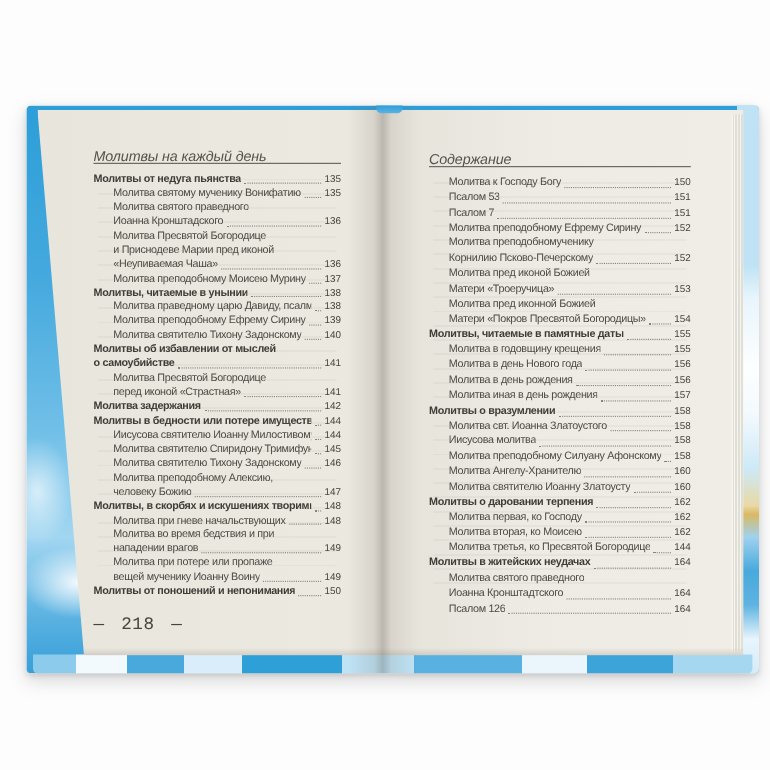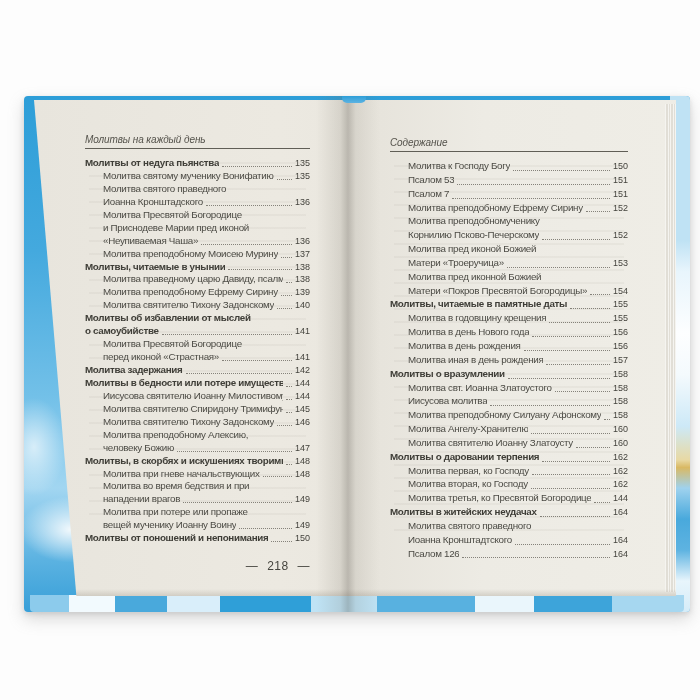--- a/index.html
+++ b/index.html
@@ -45,42 +45,42 @@
     background:linear-gradient(90deg,rgba(110,104,92,0) 0%,rgba(110,104,92,.16) 38%,rgba(78,73,63,.30) 50%,rgba(110,104,92,.14) 62%,rgba(110,104,92,0) 100%);
   }
   .spine-notch{
     position:absolute;top:0;left:318px;width:24px;height:7px;z-index:3;
     background:linear-gradient(180deg,#2d9ed8,#5db3e2);border-radius:0 0 5px 5px;
   }
   .col{position:absolute;z-index:4;}
   .col-left{left:61px;top:38px;width:225px;}
   .col-right{left:366px;top:41px;width:238px;}
   .running-header{
-    font-style:italic;font-size:10px;color:#54524b;letter-spacing:-0.1px;height:12px;
+    font-style:italic;font-size:13px;color:#54524b;letter-spacing:-0.1px;height:12px;
   }
   .col-right .running-header{text-align:left;}
   .header-rule{border:none;border-top:1.3px solid #605e56;margin:2px 0 0 0;}
   .entries{margin-top:8px;}
   .row{display:flex;align-items:baseline;overflow:hidden;}
   .col-left .row{height:12.95px;}
   .col-right .row{height:13.85px;}
   .row .t{
     white-space:nowrap;flex:0 1 auto;overflow:hidden;
     font-size:9.8px;letter-spacing:-0.3px;color:#4b4a44;
   }
   .row.sec .t{font-weight:bold;color:#3d3c36;}
   .row.sub{padding-left:18px;}
   .dots{
     flex:1 1 auto;min-width:6px;align-self:flex-end;
     border-bottom:1.3px dotted #85827a;margin:0 3px 3px 3px;
   }
   .pnum{font-size:9px;color:#44433d;min-width:15px;text-align:right;flex:0 0 auto;}
   .footer{
-    position:absolute;z-index:4;text-align:right;
-    font-size:12px;color:#45443e;word-spacing:5px;letter-spacing:0.5px;
+    position:absolute;z-index:4;text-align:left;
+    font-size:16px;color:#45443e;word-spacing:5px;letter-spacing:0.5px;font-family:Liberation Mono, monospace;
   }
   .footer-left{left:61px;width:225px;top:463px;}
   .footer-right{left:366px;width:238px;top:465px;}
   .ghost{ 
     position:absolute;left:4px;right:4px;top:24px;bottom:30px;pointer-events:none;
     background:repeating-linear-gradient(0deg,rgba(126,122,110,.085) 0 1.7px,rgba(126,122,110,0) 1.7px 13px);
     filter:blur(.6px);opacity:.8;
   }
 </style>
 </head>
@@ -344,21 +344,21 @@
           <span class="t">Молитвы о даровании терпения</span>
           <span class="dots"></span>
           <span class="pnum">162</span>
         </div>
         <div class="row sub">
           <span class="t">Молитва первая, ко Господу</span>
           <span class="dots"></span>
           <span class="pnum">162</span>
         </div>
         <div class="row sub">
-          <span class="t">Молитва вторая, ко Господу</span>
+          <span class="t">Молитва вторая, ко Моисею</span>
           <span class="dots"></span>
           <span class="pnum">162</span>
         </div>
         <div class="row sub">
           <span class="t">Молитва третья, ко Пресвятой Богородице</span>
           <span class="dots"></span>
           <span class="pnum">144</span>
         </div>
         <div class="row sec">
           <span class="t">Молитвы в житейских неудачах</span>

